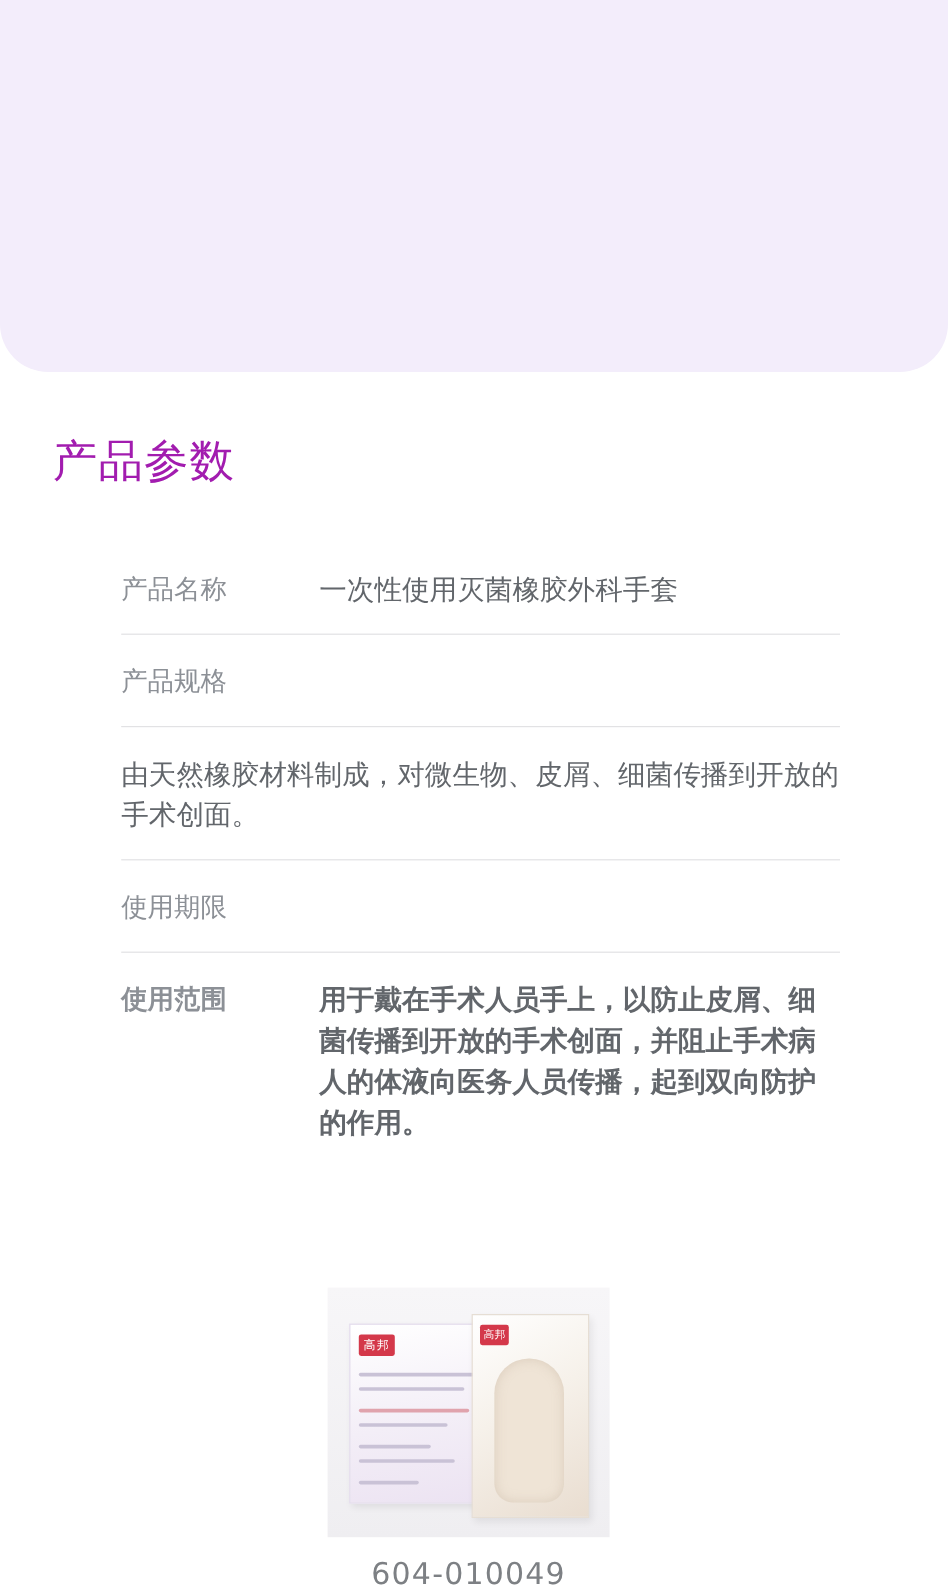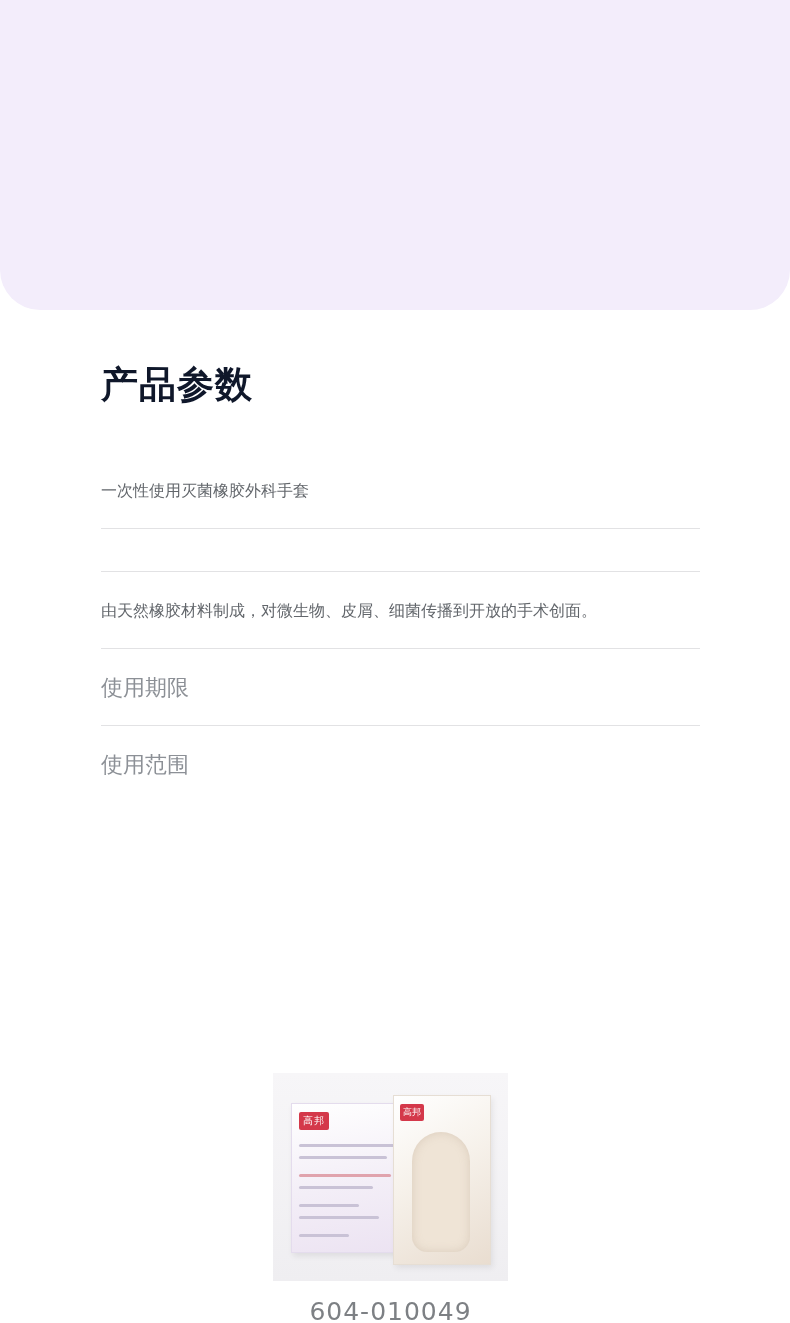--- a/index.html
+++ b/index.html
@@ -27,46 +27,46 @@
   }
 
   
   .params-section {
     position: absolute;
     left: 0;
     top: 360px;
     width: 790px;
   }
   .section-title {
-    margin-left: 101px;
-    color: #0f172a;
+    margin-left: 44px;
+    color: #a21caf;
     font-size: 37px;
-    font-weight: bold;
+    font-weight: normal;
     letter-spacing: 1px;
   }
   .param-table {
     margin: 42px 90px 0 101px;
   }
   .param-row {
     display: flex;
     align-items: flex-start;
     padding: 22px 0 20px 0;
     border-bottom: 1px solid #e2e2e4;
   }
-  .param-row:last-child { border-bottom: none; }
+  .param-row:last-child { border-bottom: none; font-weight: bold; }
   .param-label {
     flex: 0 0 165px;
     color: #8c9096;
     font-size: 22px;
     line-height: 34px;
   }
   .param-value {
     flex: 1;
     color: #62666b;
-    font-size: 16px;
+    font-size: 23px;
     line-height: 34px;
   }
 
   
   .package-block {
     position: absolute;
     left: 273px;
     top: 1073px;
     width: 235px;
     height: 250px;
@@ -162,36 +162,39 @@
 
 </div>
 
 <div class="params-section">
 
   <div class="section-title">产品参数</div>
 
   <div class="param-table">
 
     <div class="param-row">
+      <div class="param-label">产品名称</div>
       <div class="param-value">一次性使用灭菌橡胶外科手套</div>
     </div>
 
     <div class="param-row">
+      <div class="param-label">产品规格</div>
     </div>
 
     <div class="param-row">
       <div class="param-value">由天然橡胶材料制成，对微生物、皮屑、细菌传播到开放的手术创面。</div>
     </div>
 
     <div class="param-row">
       <div class="param-label">使用期限</div>
     </div>
 
     <div class="param-row">
       <div class="param-label">使用范围</div>
+      <div class="param-value">用于戴在手术人员手上，以防止皮屑、细菌传播到开放的手术创面，并阻止手术病人的体液向医务人员传播，起到双向防护的作用。</div>
     </div>
 
   </div>
 </div>
 
 <div class="package-block">
   <div class="package-photo">
 
     <div class="pkg-box">
       <span class="pkg-brand">高邦</span>

